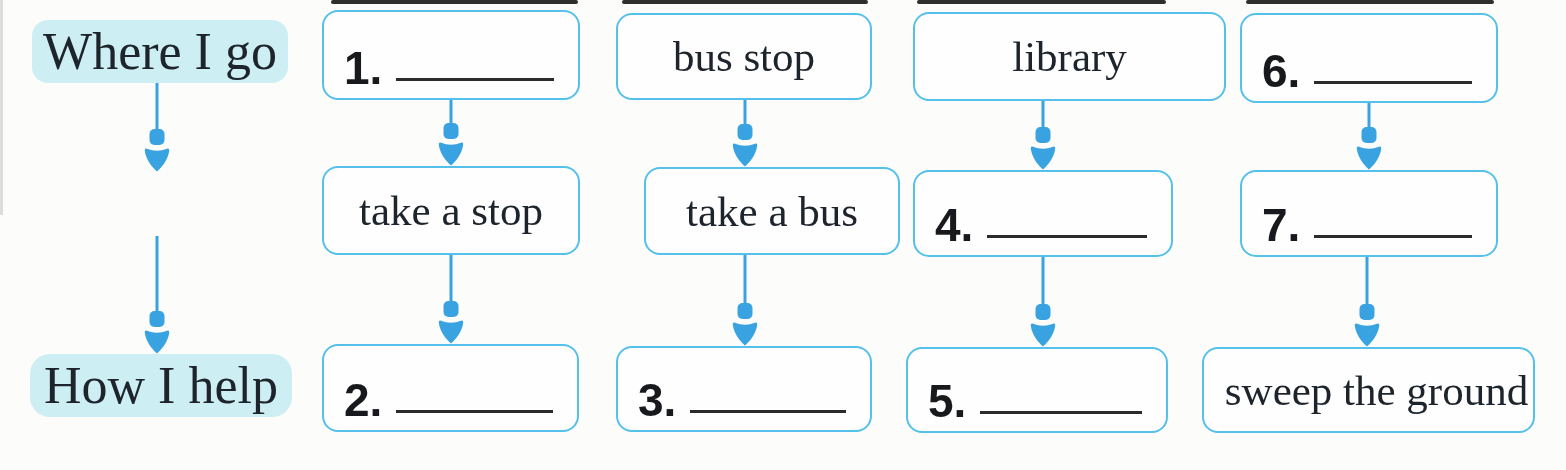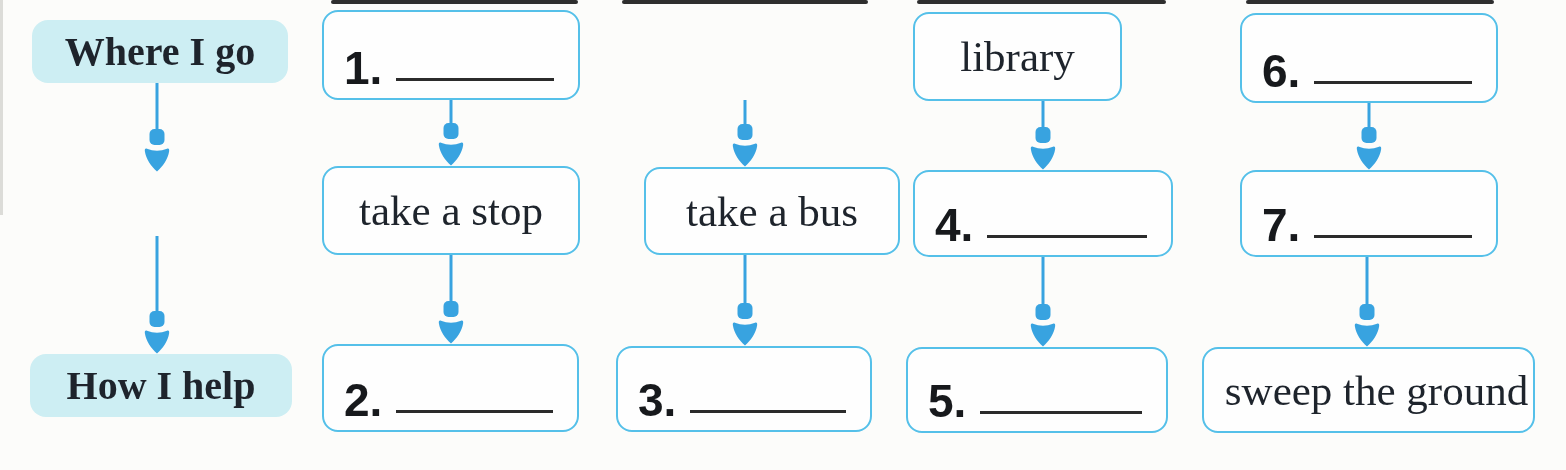--- a/index.html
+++ b/index.html
@@ -28,23 +28,22 @@
   .artifact-edge{
     position:absolute;left:0;top:0;width:3px;height:215px;
     background:#dcdcd8;
   }
   
   .row-header{
     position:absolute;
     background:var(--header-bg);
     border-radius:16px;
     display:flex;align-items:center;justify-content:center;
-    font-size:40px;color:var(--text);
+    font-size:52px;color:var(--text);
     white-space:nowrap;
-    font-weight:bold;
   }
   
   .box{
     position:absolute;
     background:var(--box-bg);
     border:2.5px solid var(--box-border);
     border-radius:16px;
     box-sizing:border-box;
     display:flex;
   }
@@ -90,21 +89,21 @@
 
 <div class="canvas">
 
   <div class="artifact-bar" style="left:331px;width:247px;"></div>
   <div class="artifact-bar" style="left:622px;width:246px;"></div>
   <div class="artifact-bar" style="left:917px;width:249px;"></div>
   <div class="artifact-bar" style="left:1246px;width:248px;"></div>
   <div class="artifact-edge"></div>
 
   <div class="row-header" style="left:32px;top:20px;width:256px;height:63px;">Where I go</div>
-  <div class="row-header" style="left:30px;top:354px;width:262px;height:63px;">How I help</div>
+  <div class="row-header" style="left:30px;top:354px;width:262px;height:63px;border-radius:20px;">How I help</div>
 
   <div class="arrow" style="left:140px;top:83px;height:89px;">
     <span class="a-line"></span>
     <span class="a-bead"></span>
     <svg class="a-head" viewBox="0 0 30 25">
         <path d="M15,24.5 C9.2,19.5 4,12 2.9,4.5 C2.5,2.2 3.2,1.1 5,1.8 C8.2,3.1 11.6,3.8 15,3.8 C18.4,3.8 21.8,3.1 25,1.8 C26.8,1.1 27.5,2.2 27.1,4.5 C26,12 20.8,19.5 15,24.5 Z"></path>
       </svg>
   </div>
   <div class="arrow" style="left:140px;top:236px;height:118px;">
     <span class="a-line"></span>
@@ -133,20 +132,23 @@
     <span class="a-bead"></span>
     <svg class="a-head" viewBox="0 0 30 25">
         <path d="M15,24.5 C9.2,19.5 4,12 2.9,4.5 C2.5,2.2 3.2,1.1 5,1.8 C8.2,3.1 11.6,3.8 15,3.8 C18.4,3.8 21.8,3.1 25,1.8 C26.8,1.1 27.5,2.2 27.1,4.5 C26,12 20.8,19.5 15,24.5 Z"></path>
       </svg>
   </div>
   <div class="box blank" style="left:322px;top:344px;width:257px;height:88px;">
     <span class="num">2.</span>
     <span class="blank-line"></span>
   </div>
 
+  <div class="box word" style="left:616px;top:13px;width:256px;height:87px;">
+    <span class="word-text">bus stop</span>
+  </div>
   <div class="arrow" style="left:728px;top:100px;height:67px;">
     <span class="a-line"></span>
     <span class="a-bead"></span>
     <svg class="a-head" viewBox="0 0 30 25">
         <path d="M15,24.5 C9.2,19.5 4,12 2.9,4.5 C2.5,2.2 3.2,1.1 5,1.8 C8.2,3.1 11.6,3.8 15,3.8 C18.4,3.8 21.8,3.1 25,1.8 C26.8,1.1 27.5,2.2 27.1,4.5 C26,12 20.8,19.5 15,24.5 Z"></path>
       </svg>
   </div>
   <div class="box word" style="left:616px;top:167px;width:256px;height:88px;margin-left:28px;">
     <span class="word-text">take a bus</span>
   </div>
@@ -155,21 +157,21 @@
     <span class="a-bead"></span>
     <svg class="a-head" viewBox="0 0 30 25">
         <path d="M15,24.5 C9.2,19.5 4,12 2.9,4.5 C2.5,2.2 3.2,1.1 5,1.8 C8.2,3.1 11.6,3.8 15,3.8 C18.4,3.8 21.8,3.1 25,1.8 C26.8,1.1 27.5,2.2 27.1,4.5 C26,12 20.8,19.5 15,24.5 Z"></path>
       </svg>
   </div>
   <div class="box blank" style="left:616px;top:346px;width:256px;height:86px;">
     <span class="num">3.</span>
     <span class="blank-line"></span>
   </div>
 
-  <div class="box word" style="left:913px;top:12px;width:209px;height:89px;">
+  <div class="box word" style="left:913px;top:12px;width:313px;height:89px;">
     <span class="word-text">library</span>
   </div>
   <div class="arrow" style="left:1026px;top:101px;height:69px;">
     <span class="a-line"></span>
     <span class="a-bead"></span>
     <svg class="a-head" viewBox="0 0 30 25">
         <path d="M15,24.5 C9.2,19.5 4,12 2.9,4.5 C2.5,2.2 3.2,1.1 5,1.8 C8.2,3.1 11.6,3.8 15,3.8 C18.4,3.8 21.8,3.1 25,1.8 C26.8,1.1 27.5,2.2 27.1,4.5 C26,12 20.8,19.5 15,24.5 Z"></path>
       </svg>
   </div>
   <div class="box blank" style="left:913px;top:170px;width:260px;height:87px;">

